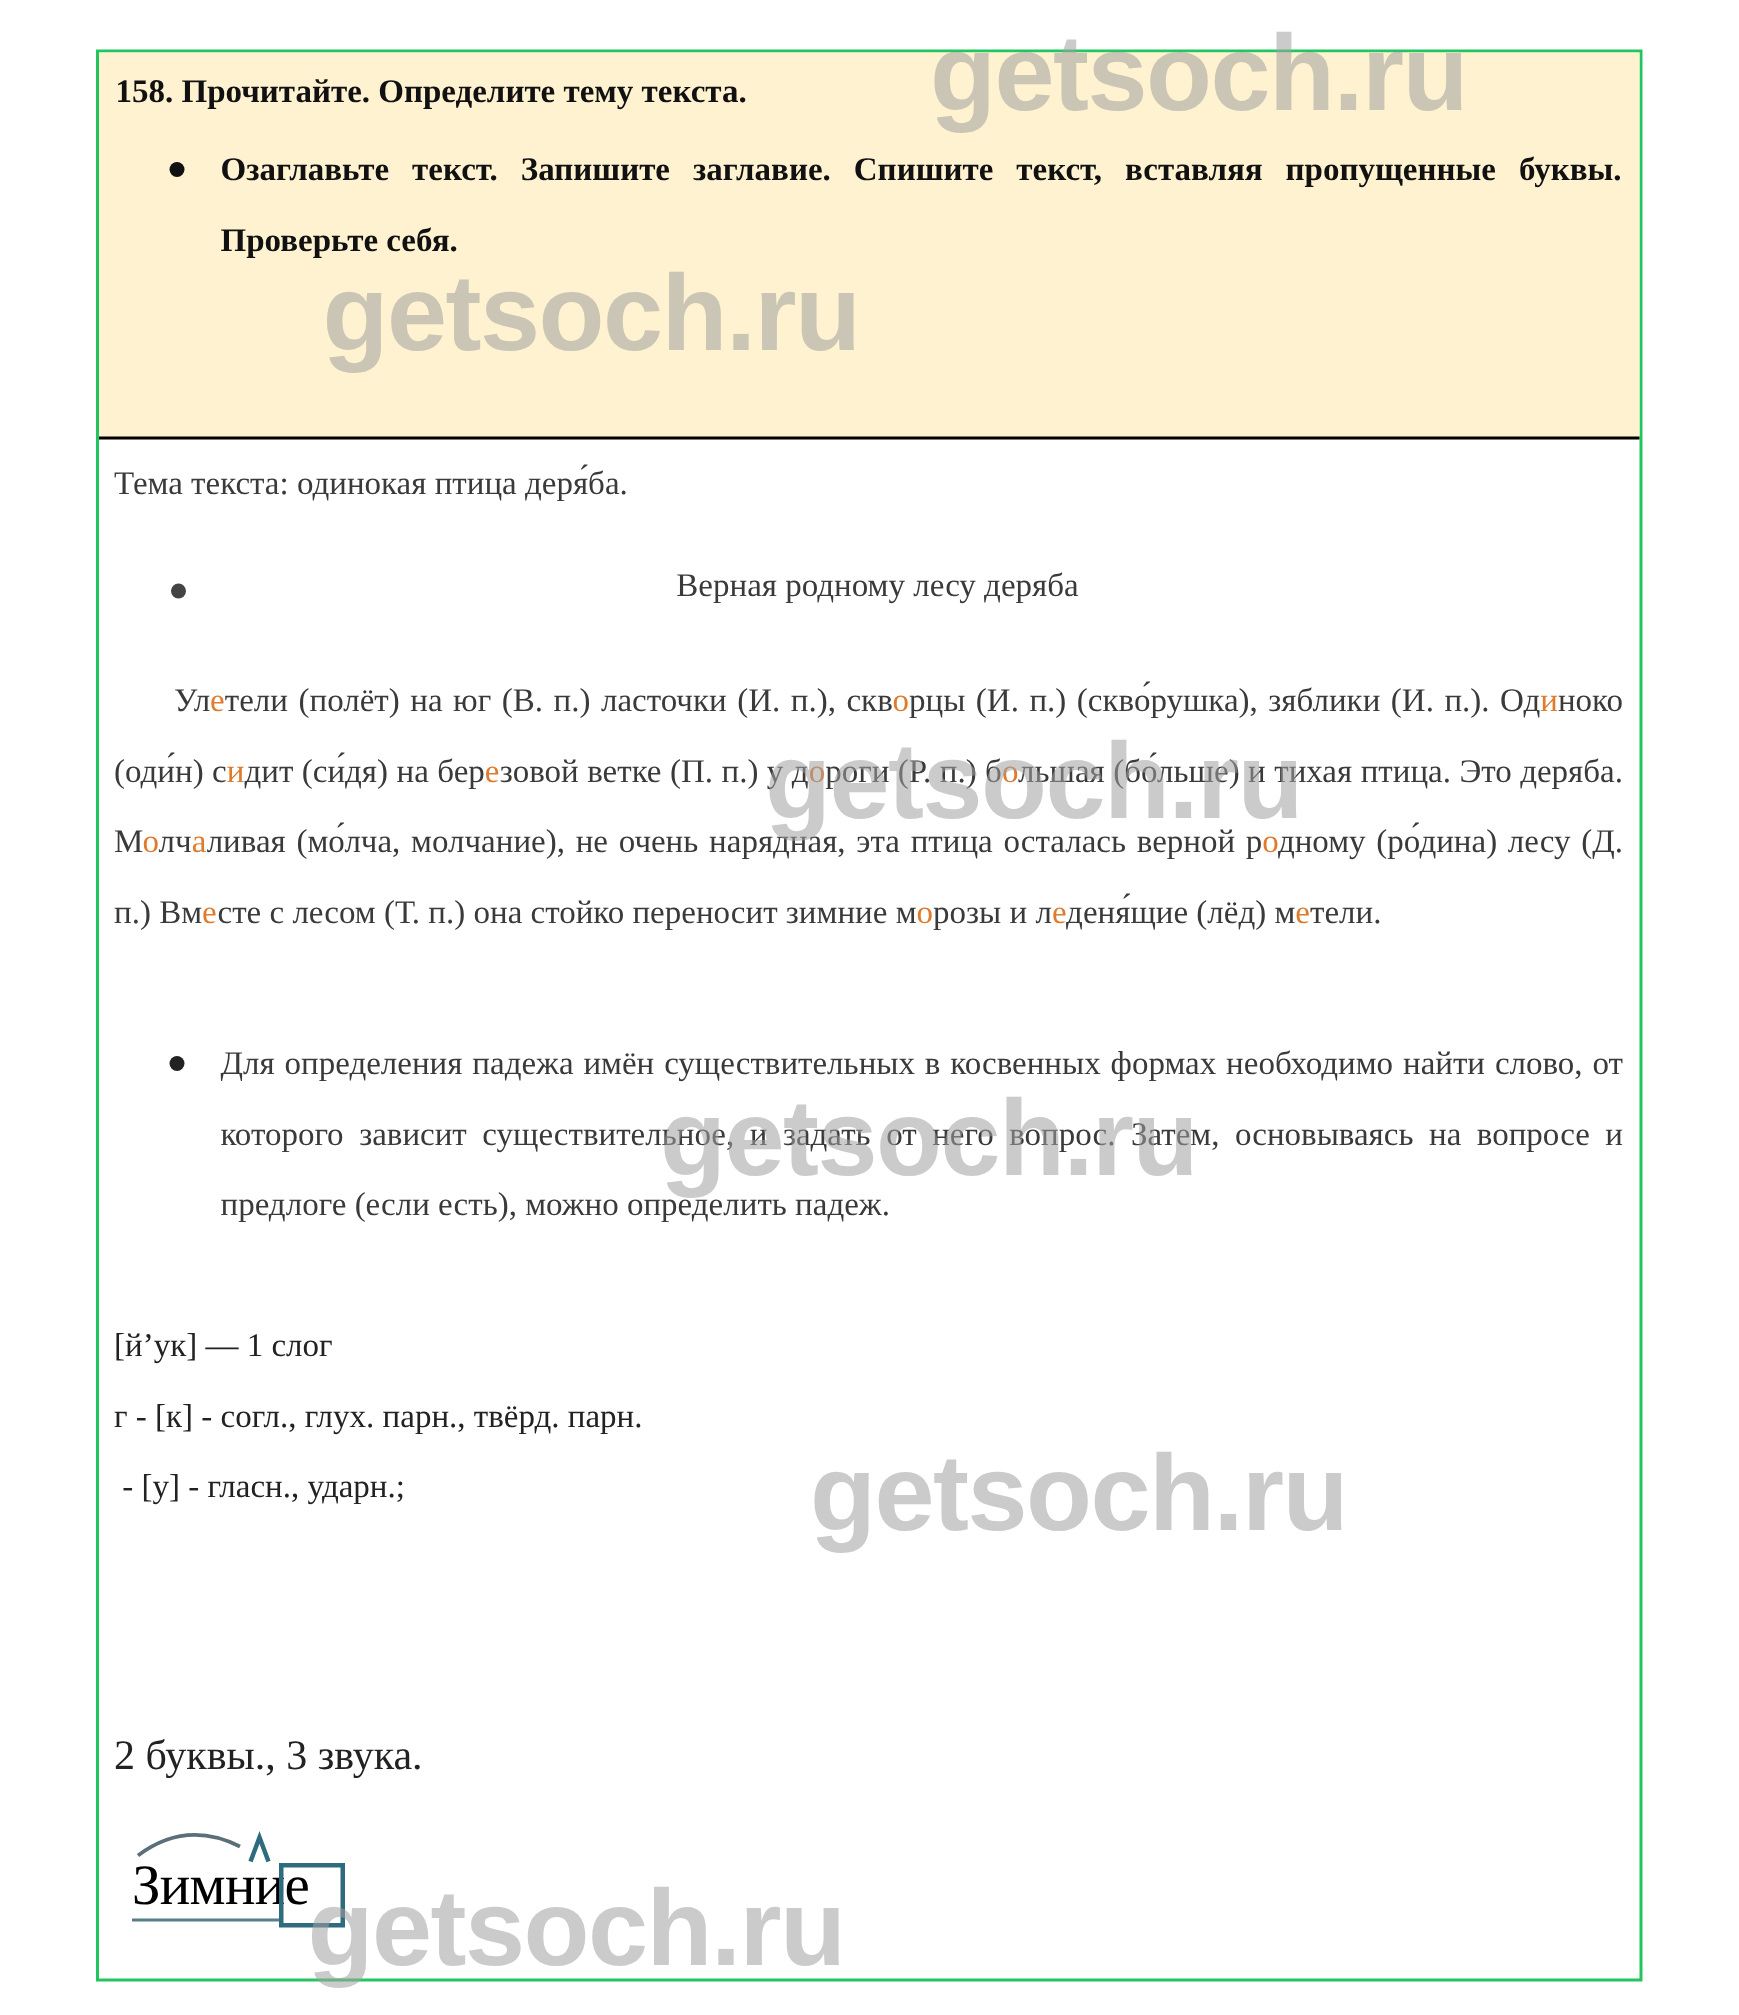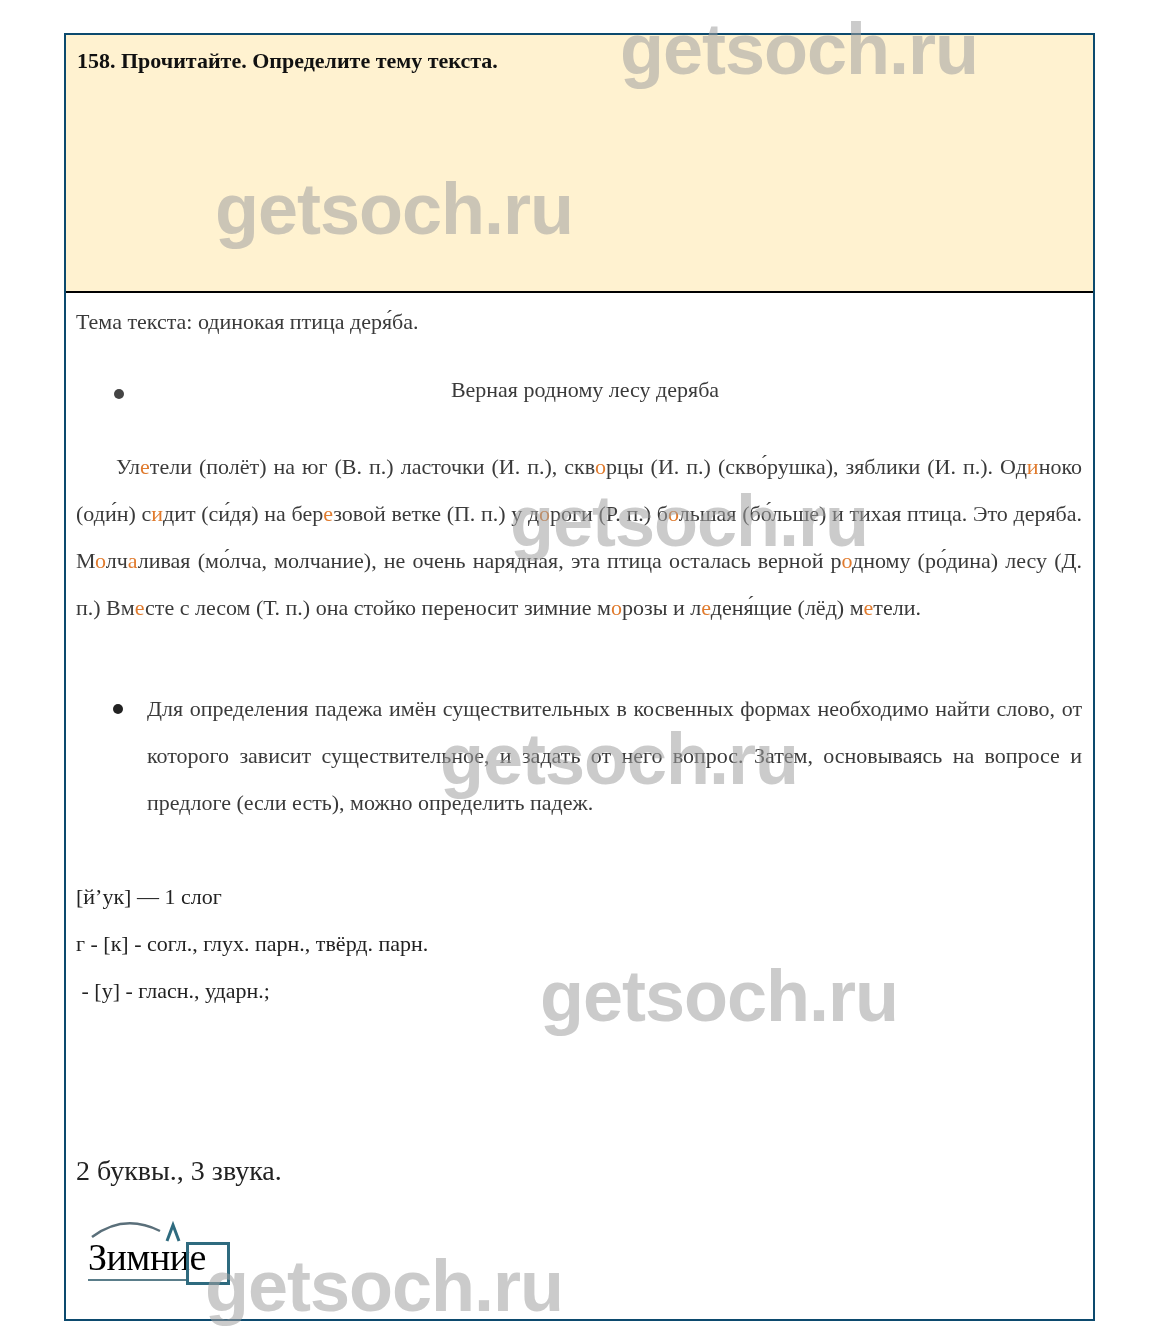--- a/index.html
+++ b/index.html
@@ -2,21 +2,21 @@
 <html><head>
   <meta charset="utf-8">
   <style>
     html, body { margin: 0; padding: 0; background: #ffffff; }
     body { width: 1159px; height: 1343px; position: relative; overflow: hidden; }
 
     .frame {
       position: absolute;
       left: 64px; top: 33px;
       width: 1031px; height: 1288px;
-      border: 2px solid #0c4a6e;
+      border: 2px solid #22c55e;
       box-sizing: border-box;
       background: #fff;
     }
 
     .task {
       position: absolute;
       left: 0; top: 0; right: 0;
       height: 258px;
       background: #fff2d0;
       border-bottom: 2px solid #000;
@@ -126,20 +126,24 @@
       font-weight: bold;
     }
   </style>
 </head>
 <body>
 
 <div class="frame">
 
   <div class="task">
     <div class="task-title">158. Прочитайте. Определите тему текста.</div>
+    <div class="task-item i1">
+      <span class="bullet"></span>
+      <span>Озаглавьте текст. Запишите заглавие. Спишите текст, вставляя пропущенные буквы. Проверьте себя.</span>
+    </div>
   </div>
 
   <div class="answer">
     <div class="topic">Тема текста: одинокая птица деря́ба.</div>
 
     <div class="title-row">
       <span class="bullet"></span>
       <div class="title-text">Верная родному лесу деряба</div>
     </div>
 

